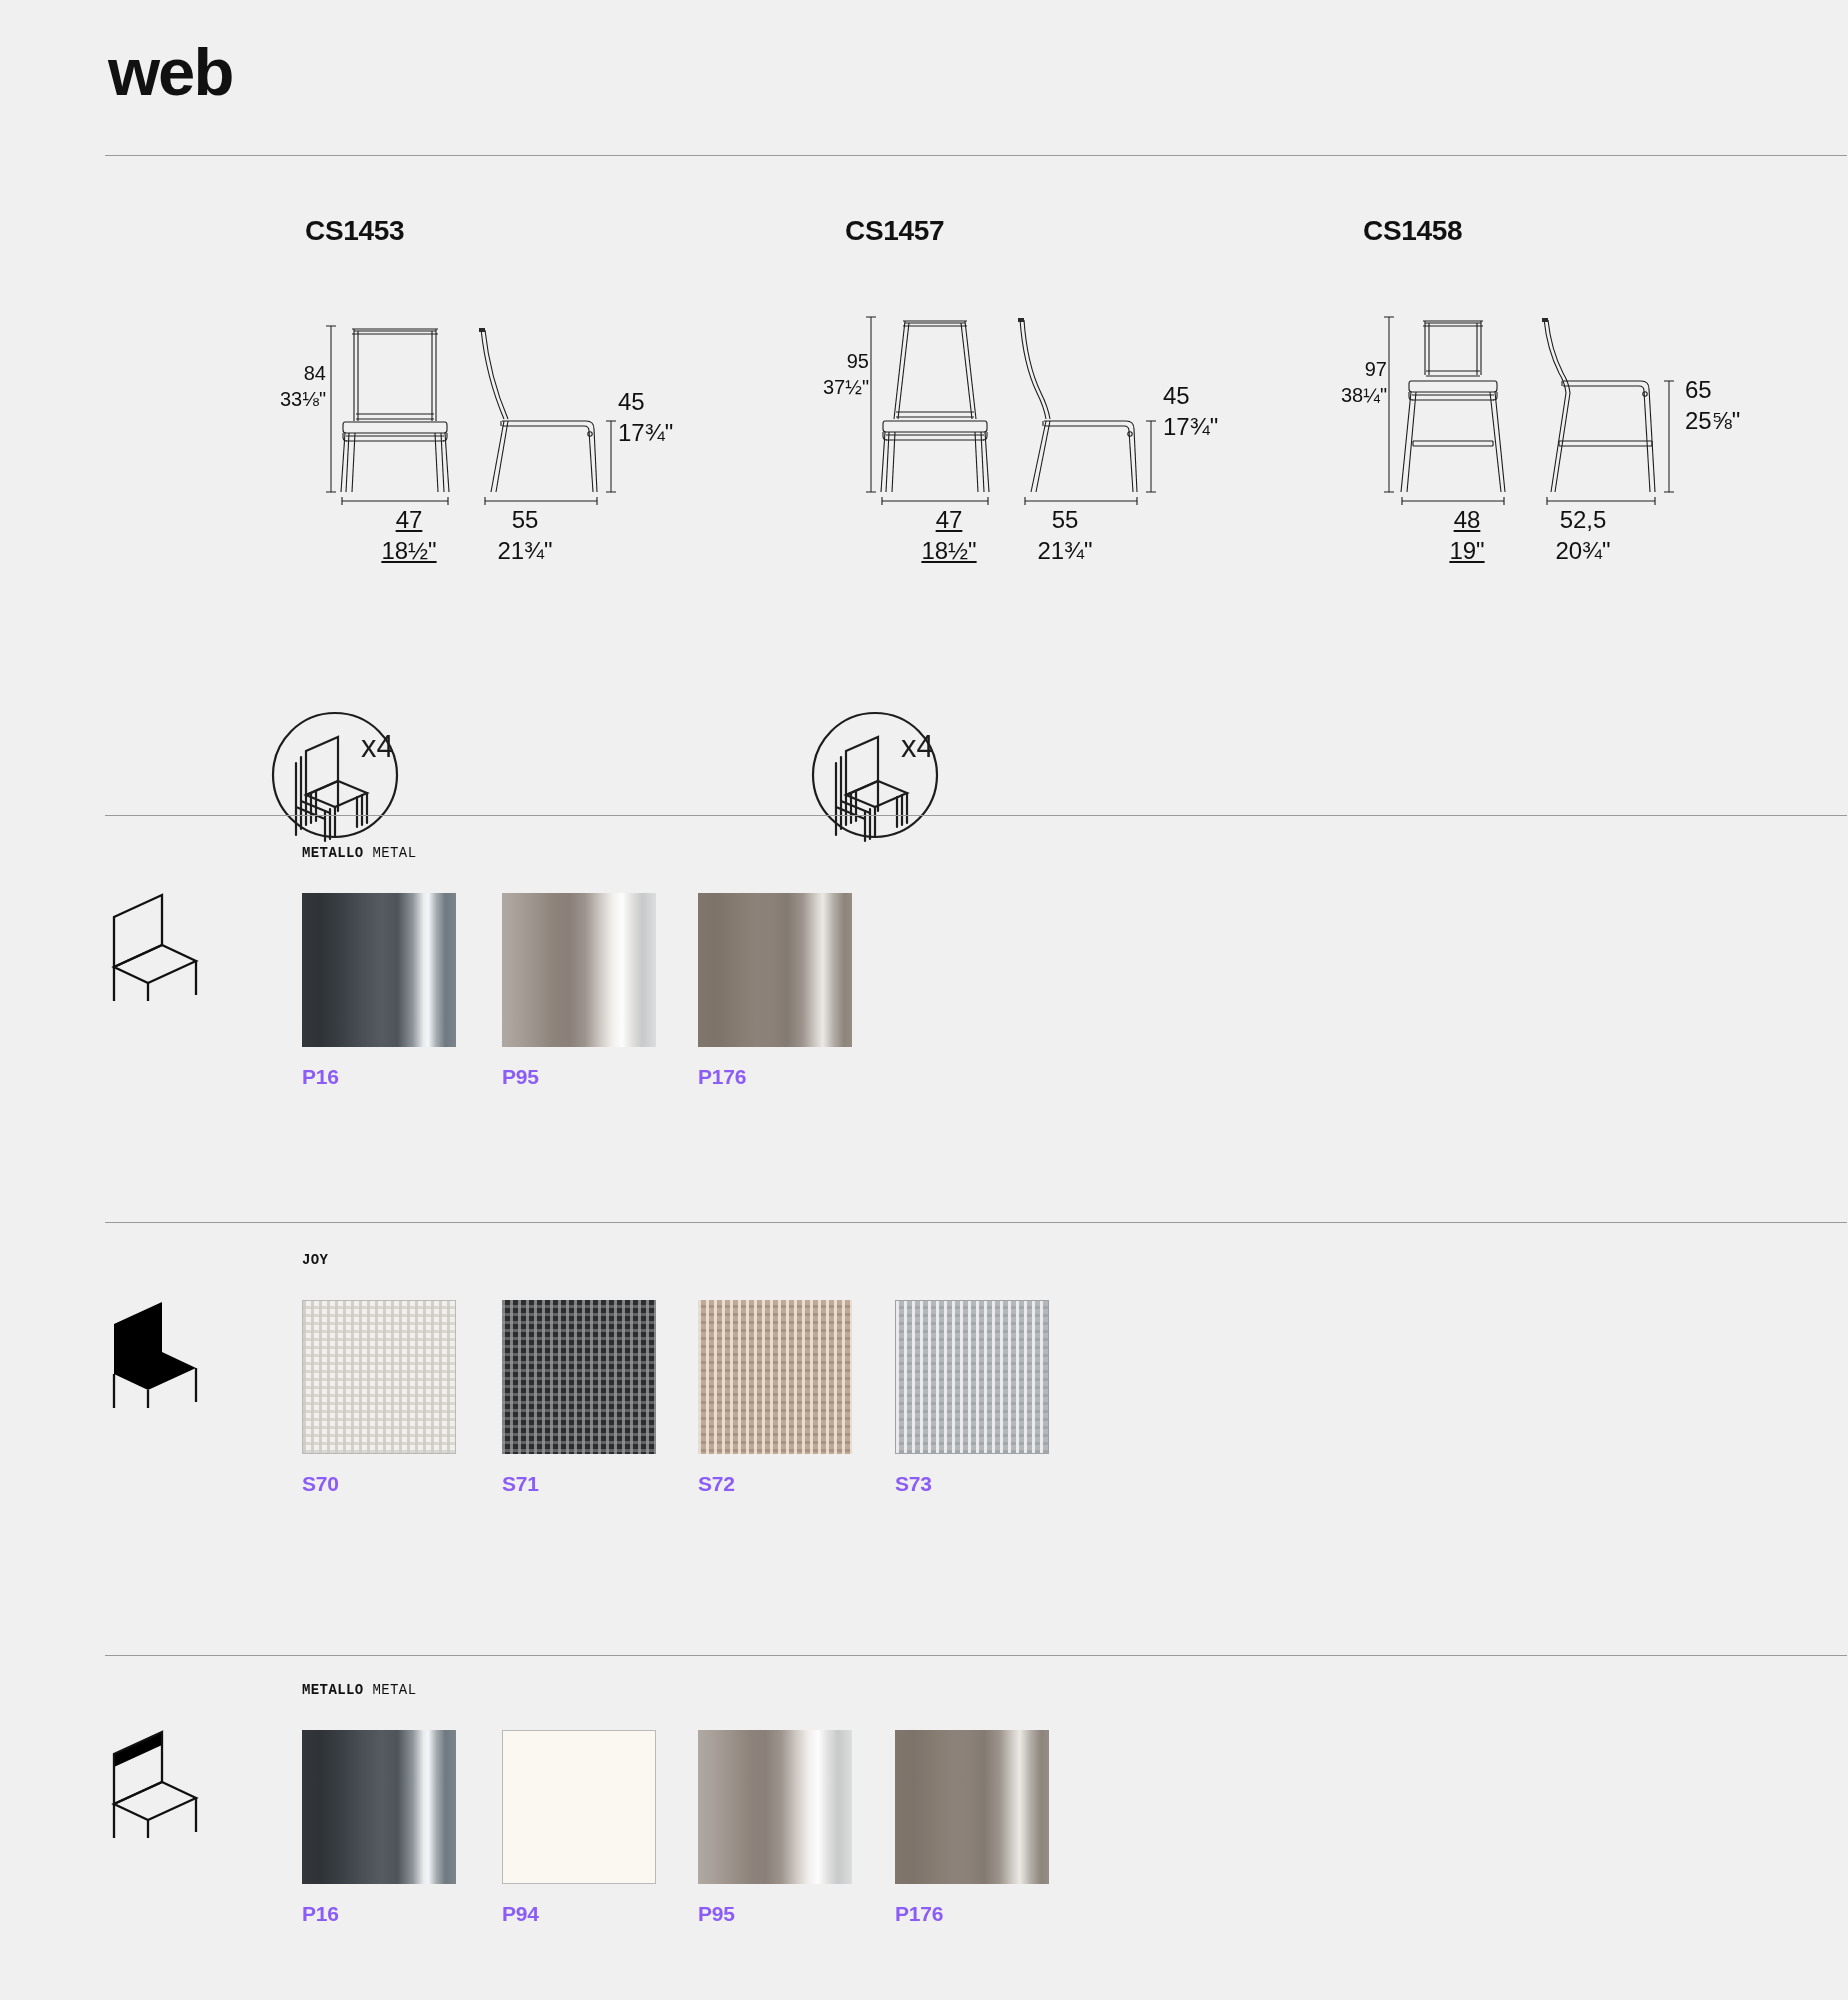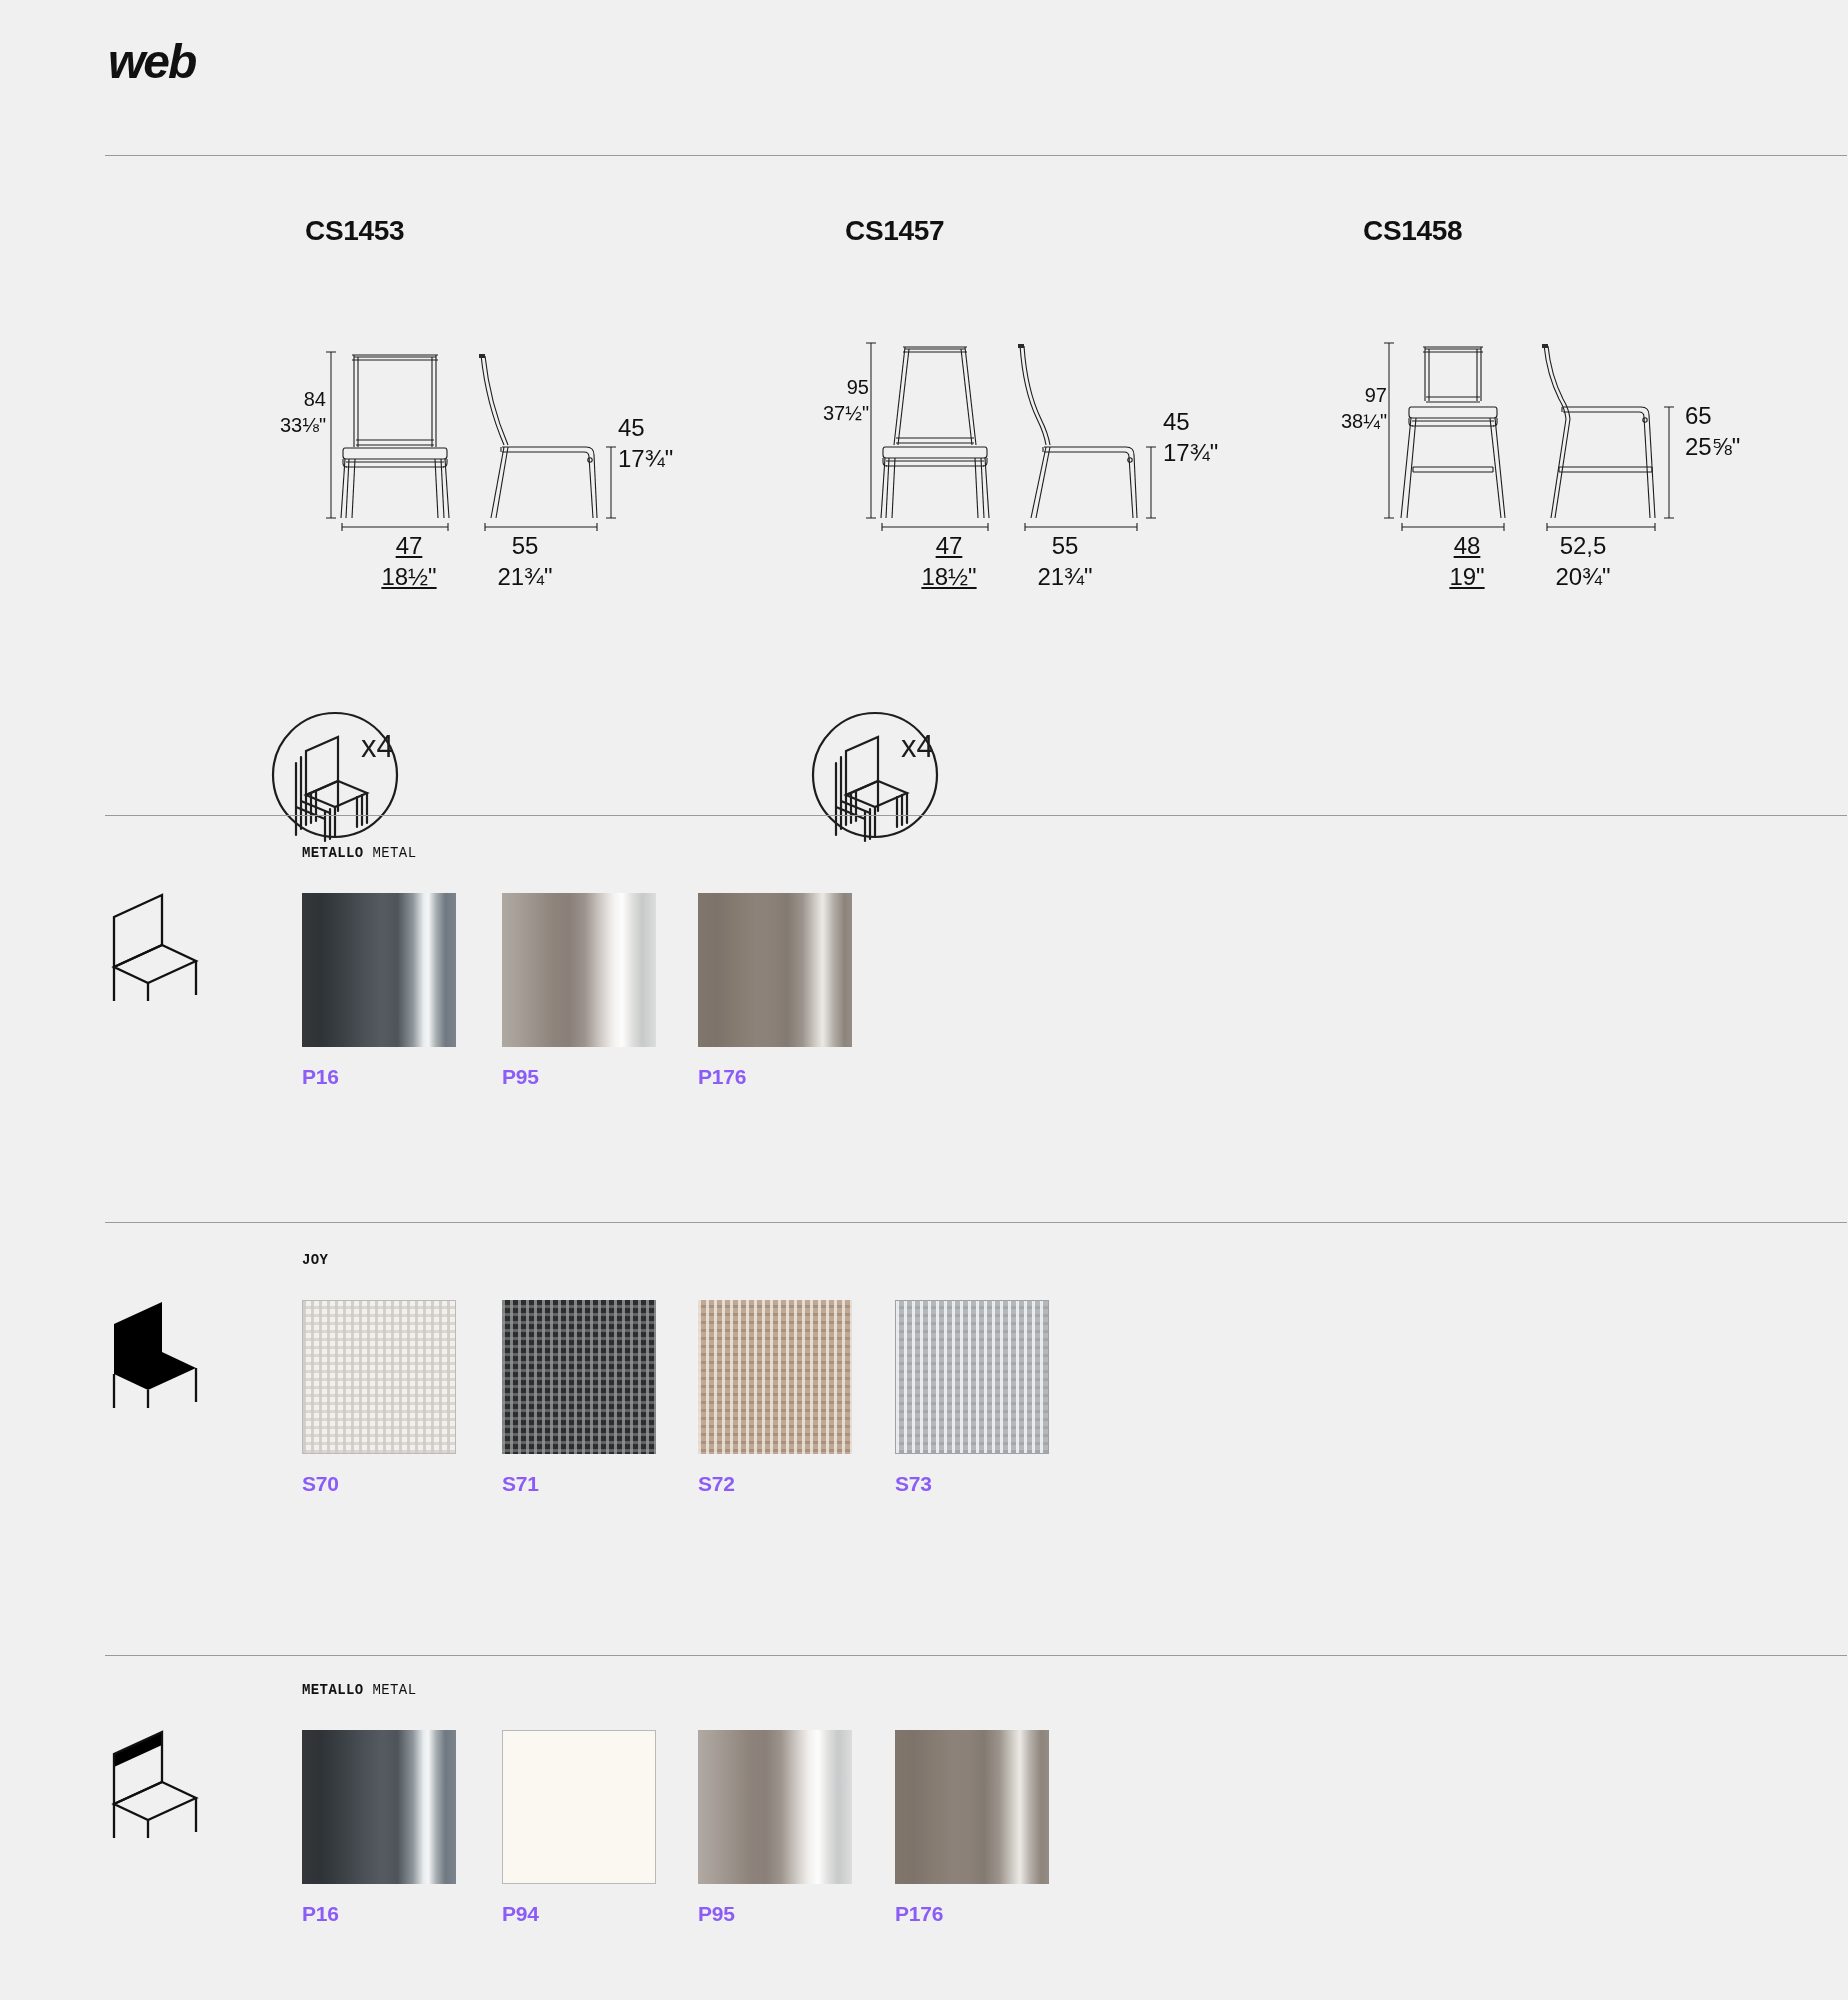--- a/index.html
+++ b/index.html
@@ -10,26 +10,25 @@
     font-family: "Liberation Sans", sans-serif;
     color: #111;
     overflow: hidden;
   }
   .page { position: relative; width: 1848px; height: 2000px; background: #f0f0f0; }
 
   
   .brand-title {
     position: absolute;
     left: 108px; top: 38px;
-    font-size: 48px;
+    font-size: 67px;
     font-weight: 700;
     letter-spacing: -2px;
     line-height: 1;
     color: #111;
-    font-style: italic;
   }
   .rule {
     position: absolute;
     left: 105px;
     width: 1742px;
     height: 1px;
     background: #9a9a9a;
   }
   .rule.r1 { top: 155px; }
   .rule.r2 { top: 815px; }
@@ -40,21 +39,21 @@
   .spec-block { position: absolute; top: 215px; }
   .spec-block.b1 { left: 305px; }
   .spec-block.b2 { left: 845px; }
   .spec-block.b3 { left: 1363px; }
 
   .spec-code {
     font-size: 28px;
     font-weight: 700;
     letter-spacing: -0.3px;
     color: #111;
-    margin: 0 0 88px 0;
+    margin: 0 0 62px 0;
     white-space: nowrap;
   }
 
   .draw-row { position: relative; height: 210px; }
 
   
   .h-label {
     position: absolute;
     text-align: right;
     font-size: 20px;

